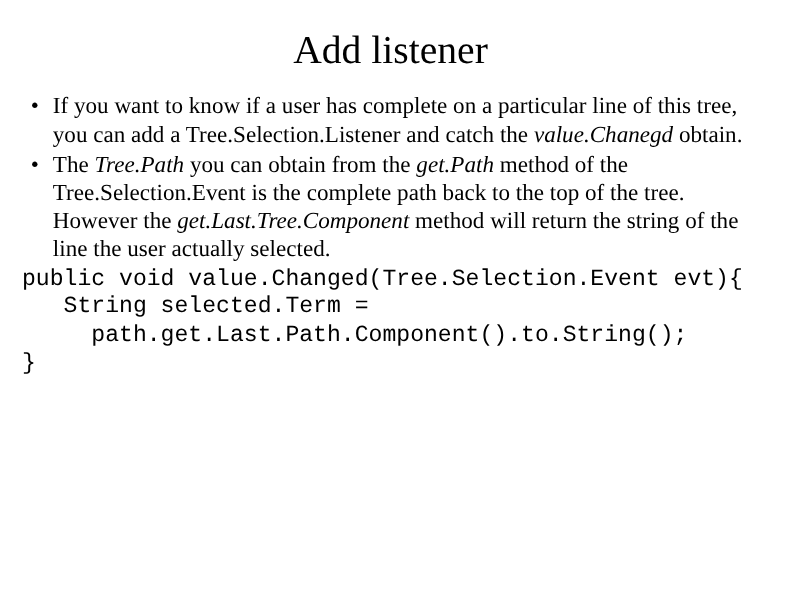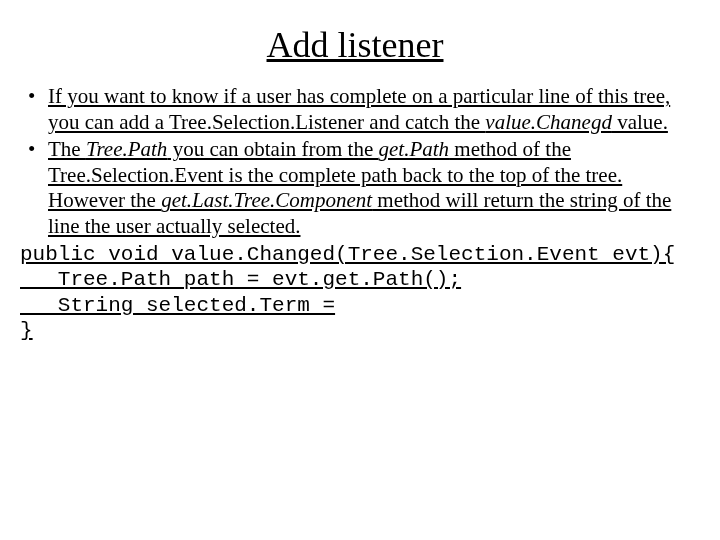--- a/index.html
+++ b/index.html
@@ -9,21 +9,20 @@
     height: 540px;
     background: #fff;
     font-family: "Times New Roman", Times, serif;
     color: #000;
   }
   .slide {
     box-sizing: border-box;
     width: 720px;
     height: 410px;
     padding: 20px 30px 20px 20px;
-    text-decoration: underline;
   }
   .title {
     text-align: center;
     font-size: 36px;
     font-weight: 400;
     margin: 4px 0 18px 0;
   }
   .bullets {
     list-style: none;
     margin: 0;
@@ -53,26 +52,26 @@
   }
 </style>
 </head>
 <body>
 
 <div class="slide">
   <div class="title">Add listener</div>
 
   <ul class="bullets">
     <li>
-      <span>If you want to know if a user has complete on a particular line of this tree, you can add a Tree.Selection.Listener and catch the </span><span class="ital">value.Chanegd</span><span> value.</span>
+      <span>If you want to know if a user has complete on a particular line of this tree, you can add a Tree.Selection.Listener and catch the </span><span class="ital">value.Chanegd</span><span> obtain.</span>
     </li>
     <li>
       <span>The </span><span class="ital">Tree.Path</span><span> you can obtain from the </span><span class="ital">get.Path</span><span> method of the Tree.Selection.Event is the complete path back to the top of the tree. However the </span><span class="ital">get.Last.Tree.Component</span><span> method will return the string of the line the user actually selected.</span>
     </li>
   </ul>
 
   <div>
     <div class="code">public void value.Changed(Tree.Selection.Event evt){</div>
-    <div class="code">   Tree.Path path = evt.get.Path();</div>
     <div class="code">   String selected.Term =</div>
+    <div class="code">     path.get.Last.Path.Component().to.String();</div>
     <div class="code">}</div>
   </div>
 </div>
 
 </body></html>

